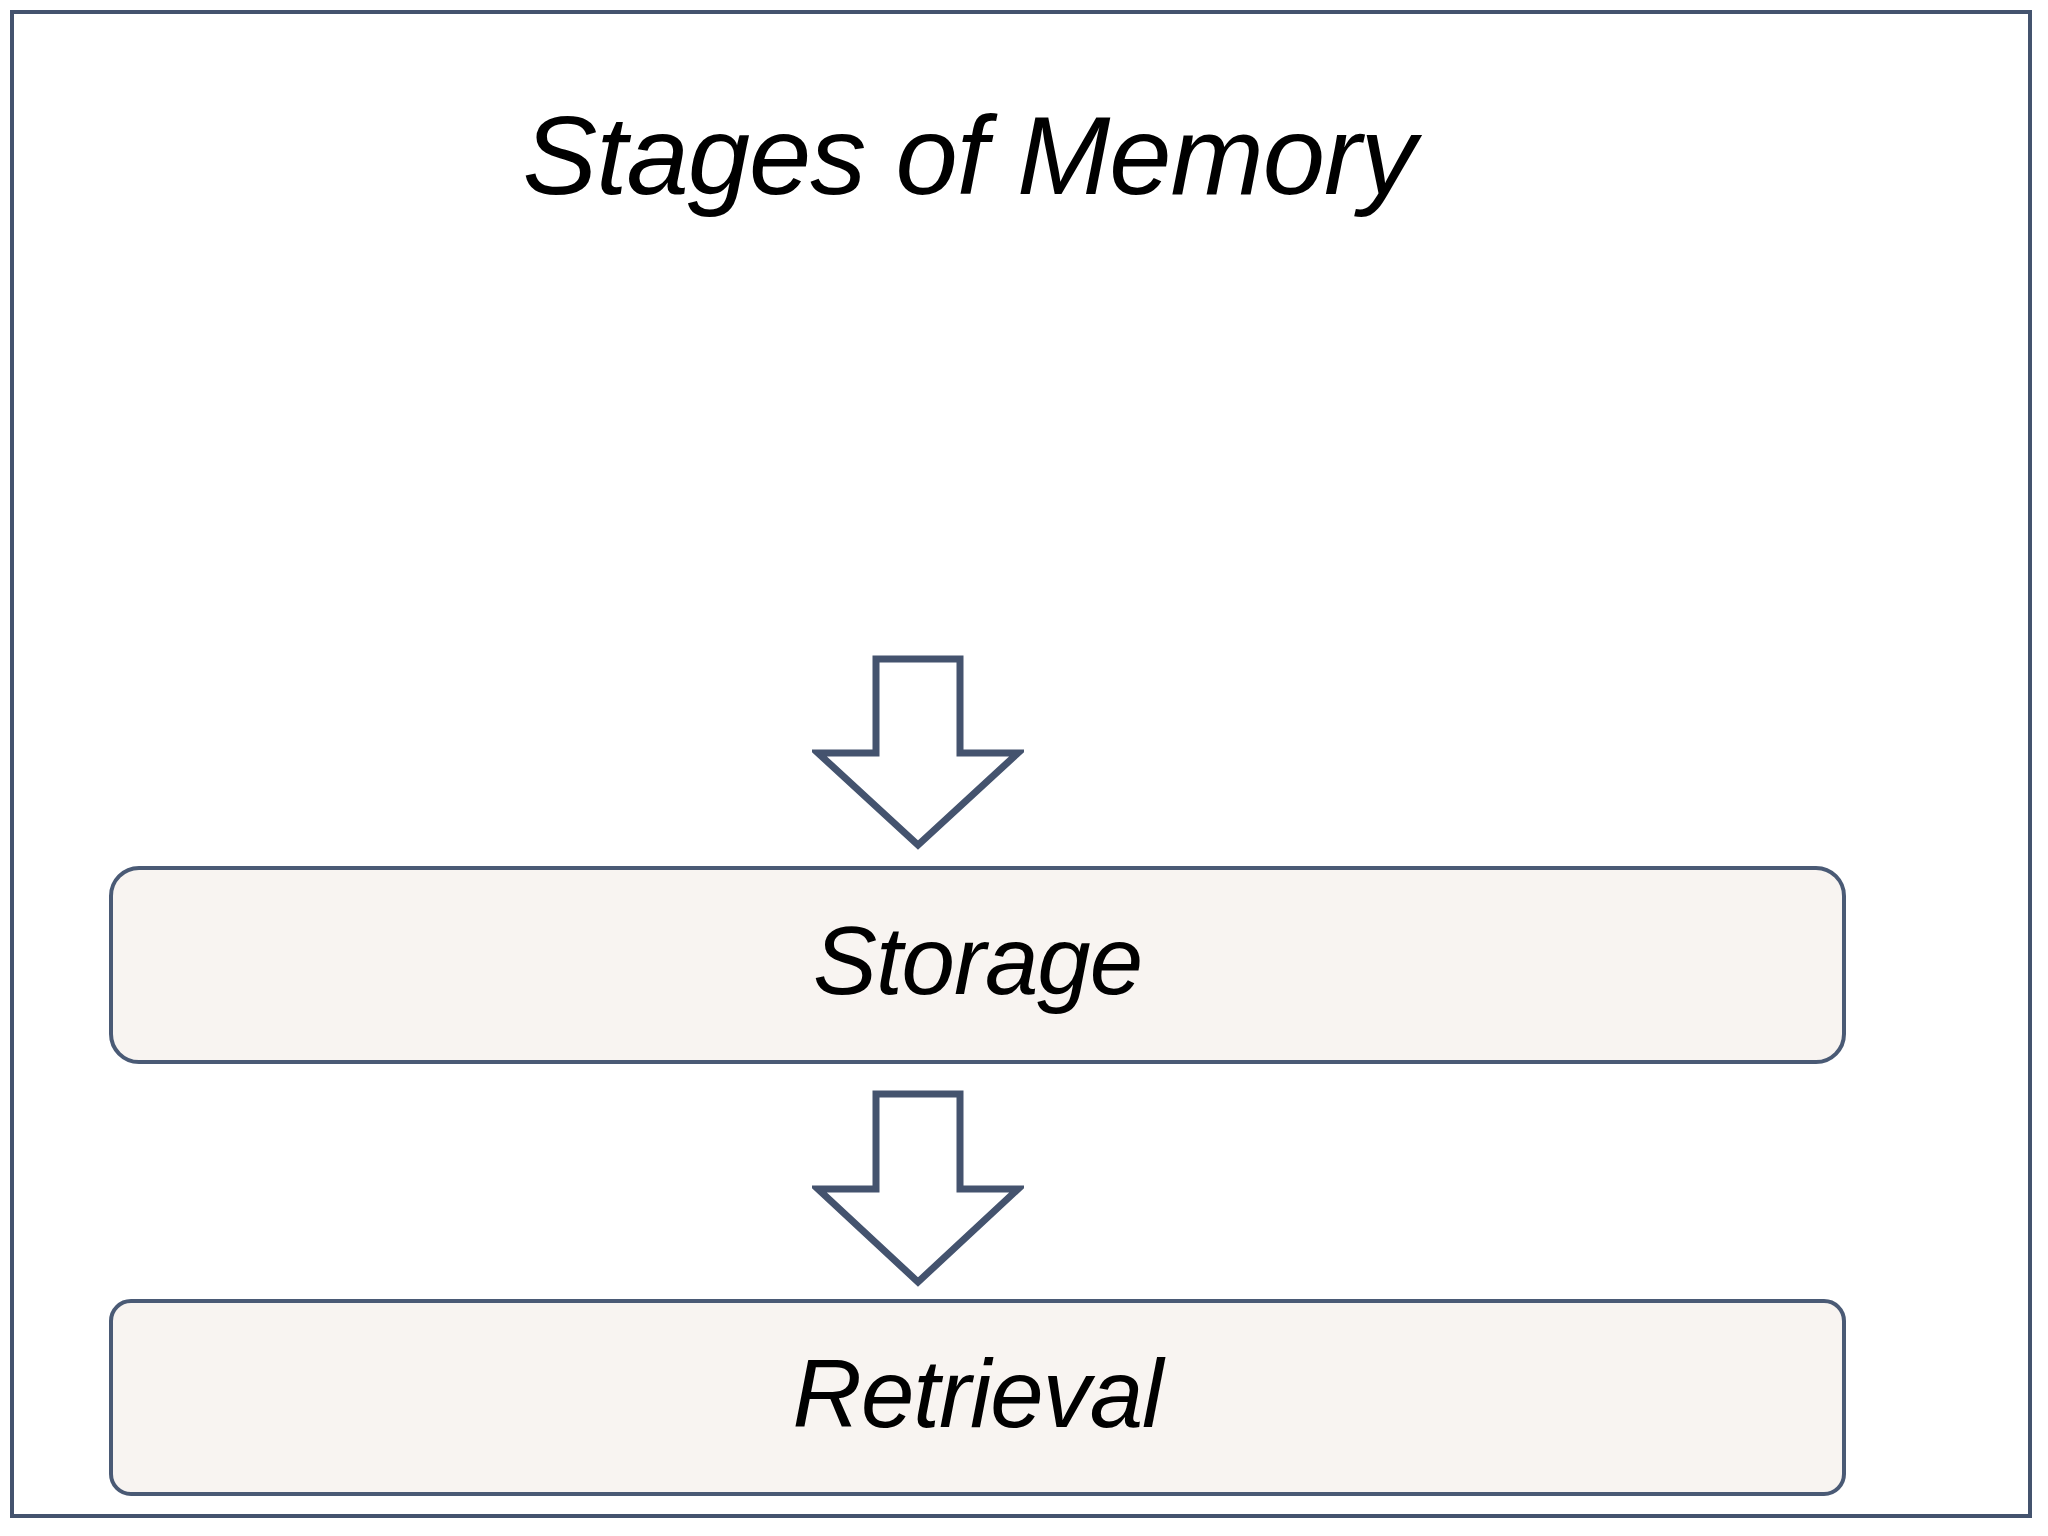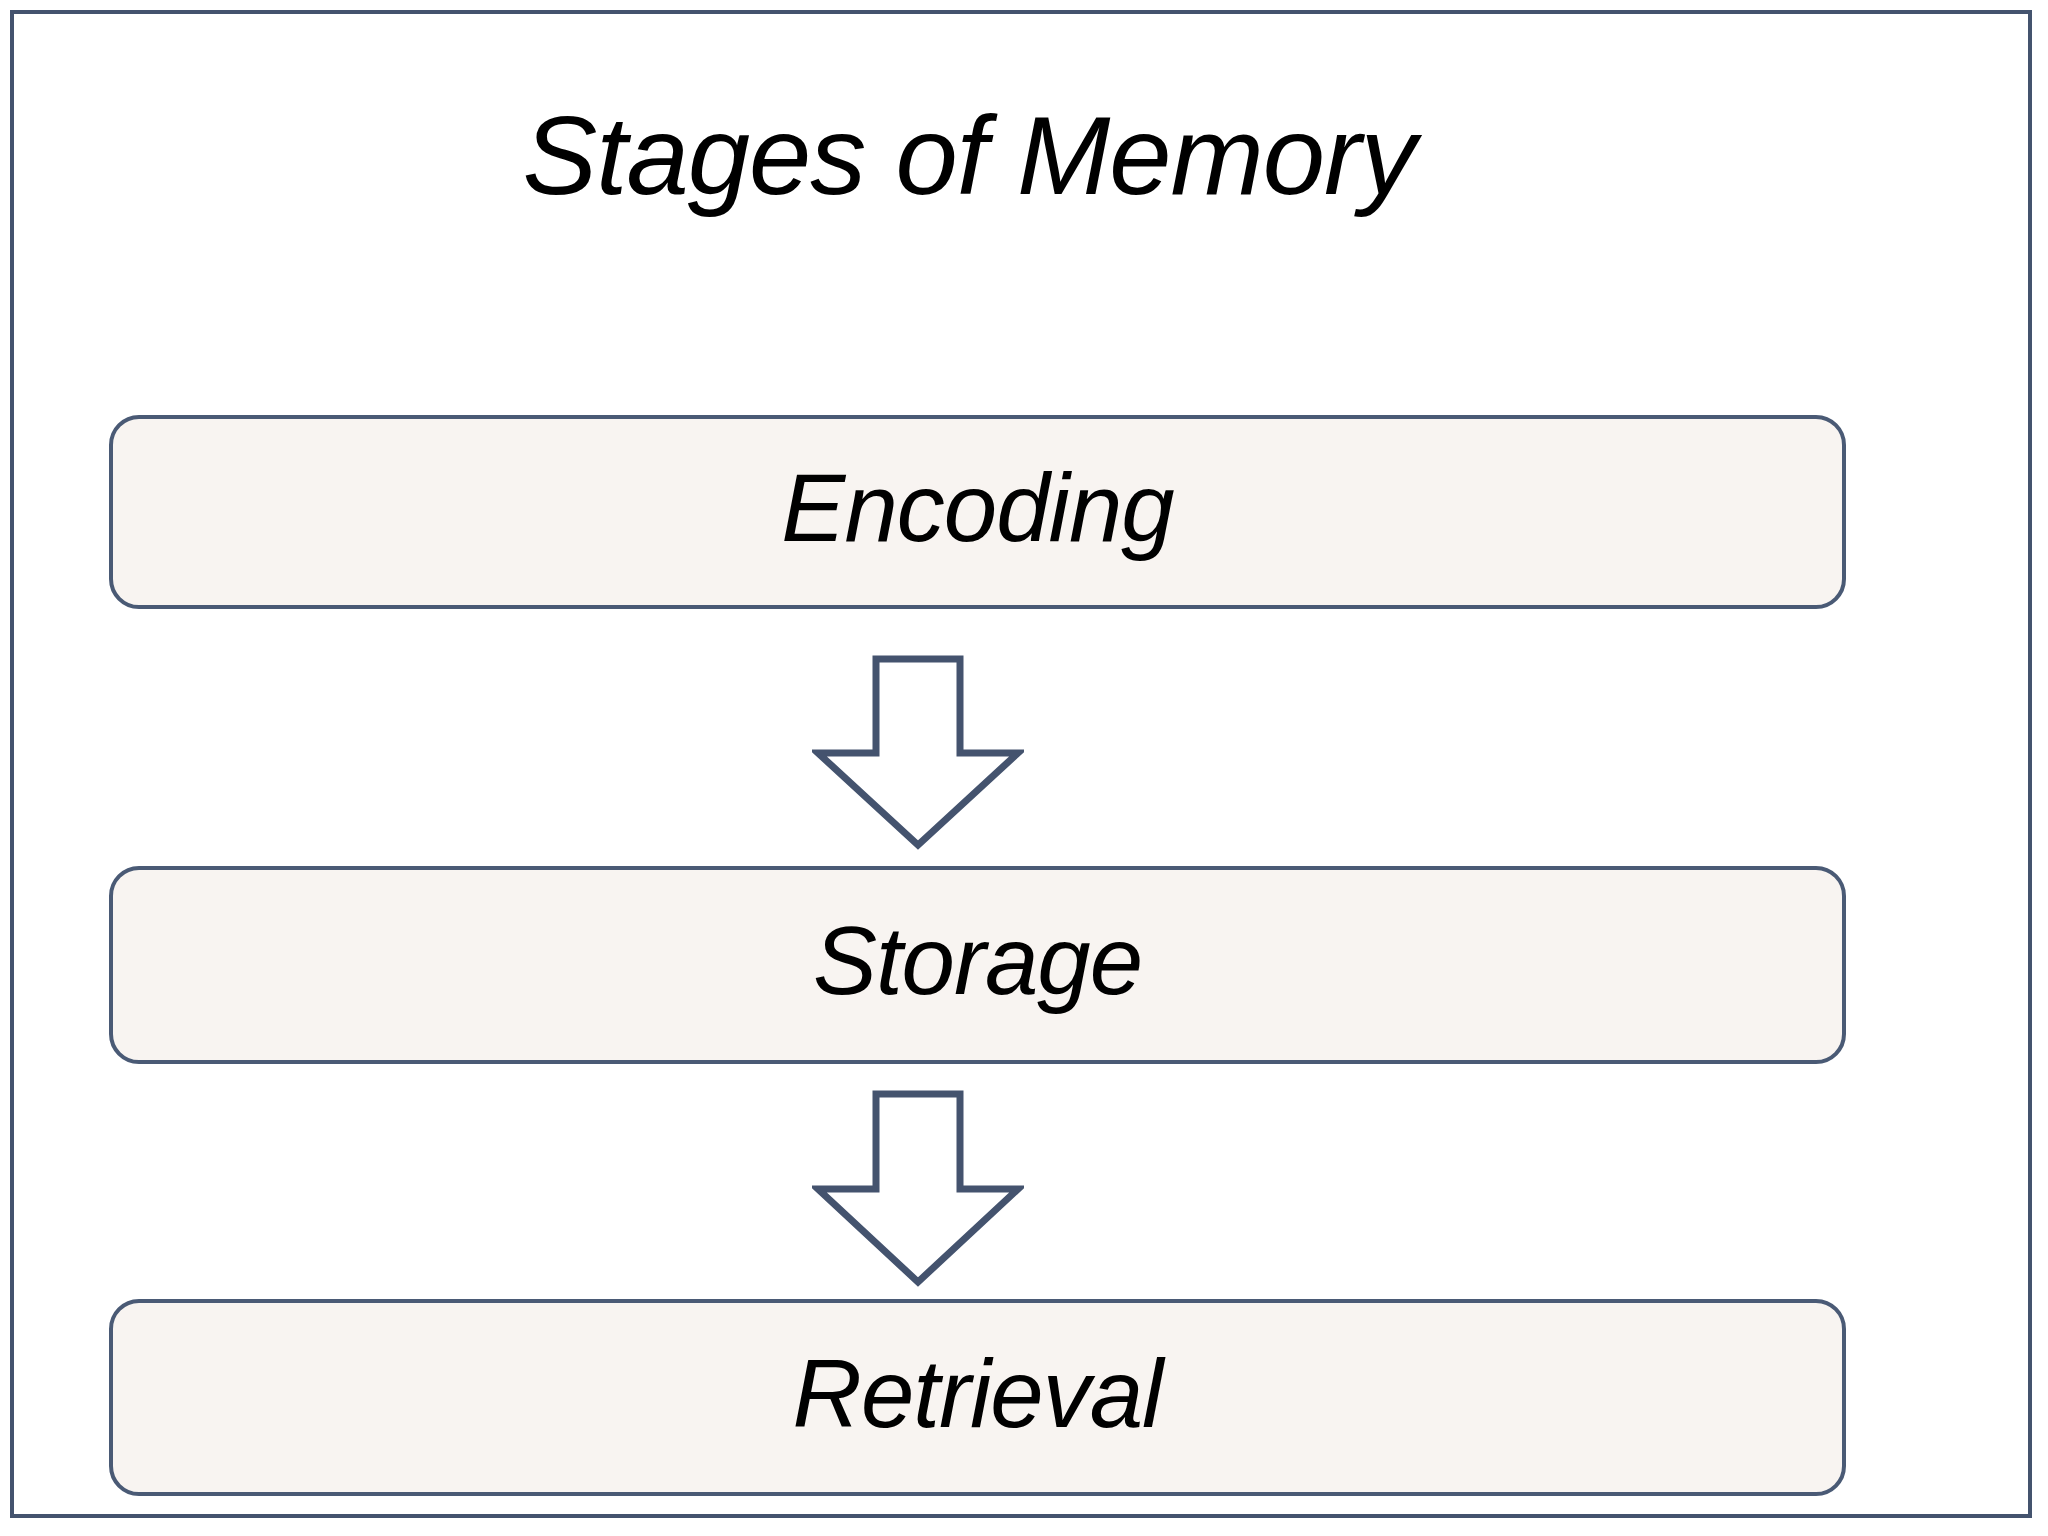--- a/index.html
+++ b/index.html
@@ -60,42 +60,39 @@
     line-height: 1.0;
     font-weight: 400;
     color: #000000;
     letter-spacing: -1px;
     white-space: nowrap;
     transform: translateY(-4px);
   }
 
   #stage-box-0 { top: 401px; height: 194px; }
   #stage-box-1 { top: 852px; height: 198px; }
-  #stage-box-2 { top: 1285px; height: 197px; }
+  #stage-box-2 { top: 1285px; height: 197px; border-radius: 22px; }
 
   
   .flow-arrow {
     position: absolute;
     left: 798px;   
     width: 212px;
   }
   #flow-arrow-0 { top: 641px; height: 196px; }
   #flow-arrow-1 { top: 1076px; height: 198px; }
   .flow-arrow svg { display: block; width: 100%; height: 100%; }
 </style>
 </head>
 <body>
 
 <div id="diagram-frame">
 
   <div id="diagram-title">Stages of Memory</div>
 
-  <div class="stage-box" id="stage-box-0">
-    <span class="stage-label">Encoding</span>
-  </div>
 
   <div class="flow-arrow" id="flow-arrow-0">
     <svg viewBox="0 0 212 196" preserveAspectRatio="none">
       <polygon points="64,4 148,4 148,98 206,98 106,190 6,98 64,98" fill="#ffffff" stroke="#44536e" stroke-width="7" stroke-linejoin="miter"></polygon>
     </svg>
   </div>
 
   <div class="stage-box" id="stage-box-1">
     <span class="stage-label">Storage</span>
   </div>

